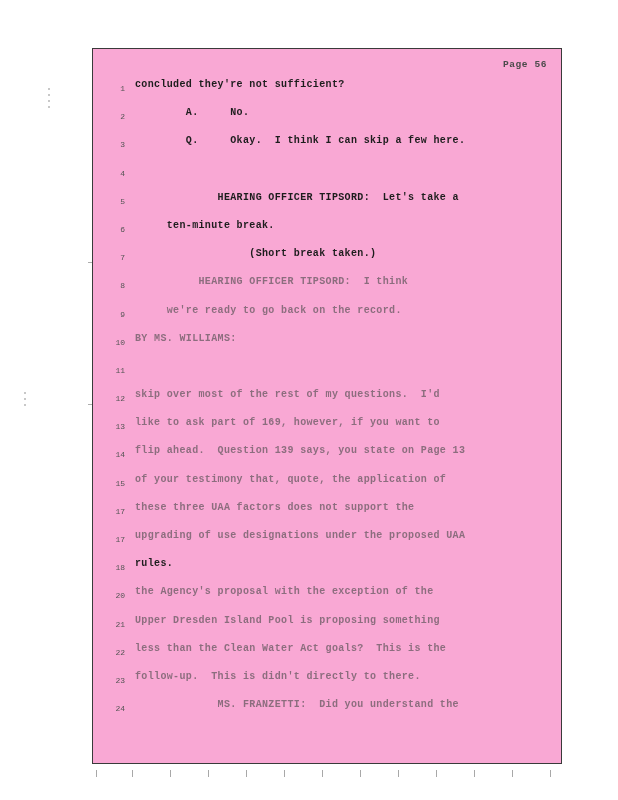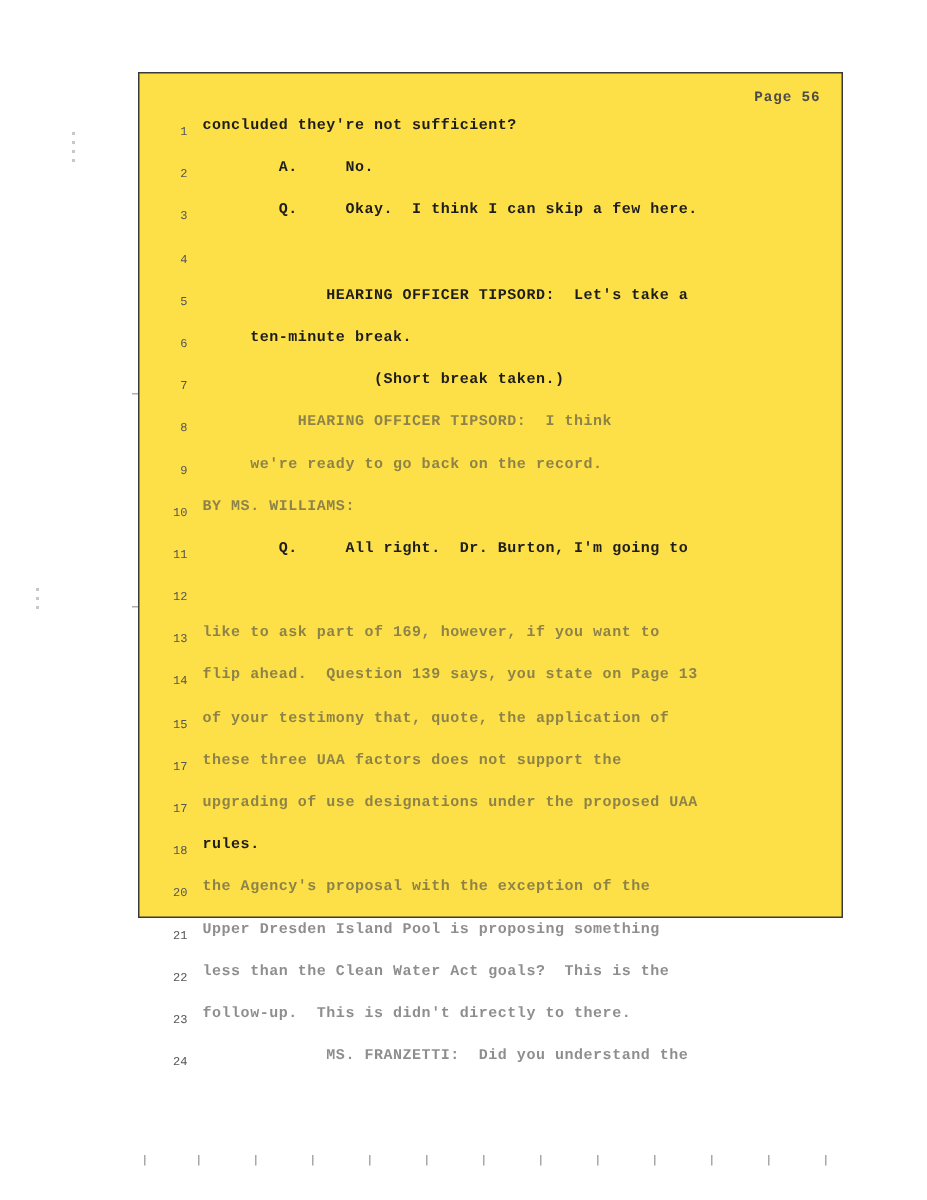--- a/index.html
+++ b/index.html
@@ -20,24 +20,24 @@
     position: absolute;
     background: #9a9a9a;
     opacity: 0.55;
   }
 
   .page-frame {
     position: absolute;
     left: 92px;
     top: 48px;
     width: 470px;
-    height: 564px;
+    height: 716px;
     border: 1px solid #3a3a3a;
     box-sizing: border-box;
-    background: #fde047;
+    background: #f9a8d4;
   }
 
   .page-header {
     position: absolute;
     right: 14px;
     top: 10px;
     font-size: 9.5px;
     letter-spacing: 0.6px;
     color: #4b4b4b;
     font-weight: bold;
@@ -157,24 +157,24 @@
     <div class="line">
       <div class="line-no">9</div>
       <div class="line-text faint">     we're ready to go back on the record.</div>
     </div>
     <div class="line">
       <div class="line-no">10</div>
       <div class="line-text faint">BY MS. WILLIAMS:</div>
     </div>
     <div class="line">
       <div class="line-no">11</div>
-      <div class="line-text dark">        Q.     All right.  Dr. Burton, I'm going to</div>
     </div>
     <div class="line">
       <div class="line-no">12</div>
+      <div class="line-text faint">skip over most of the rest of my questions.  I'd</div>
     </div>
     <div class="line">
       <div class="line-no">13</div>
       <div class="line-text faint">like to ask part of 169, however, if you want to</div>
     </div>
     <div class="line">
       <div class="line-no">14</div>
       <div class="line-text faint">flip ahead.  Question 139 says, you state on Page 13</div>
     </div>
     <div class="line">

